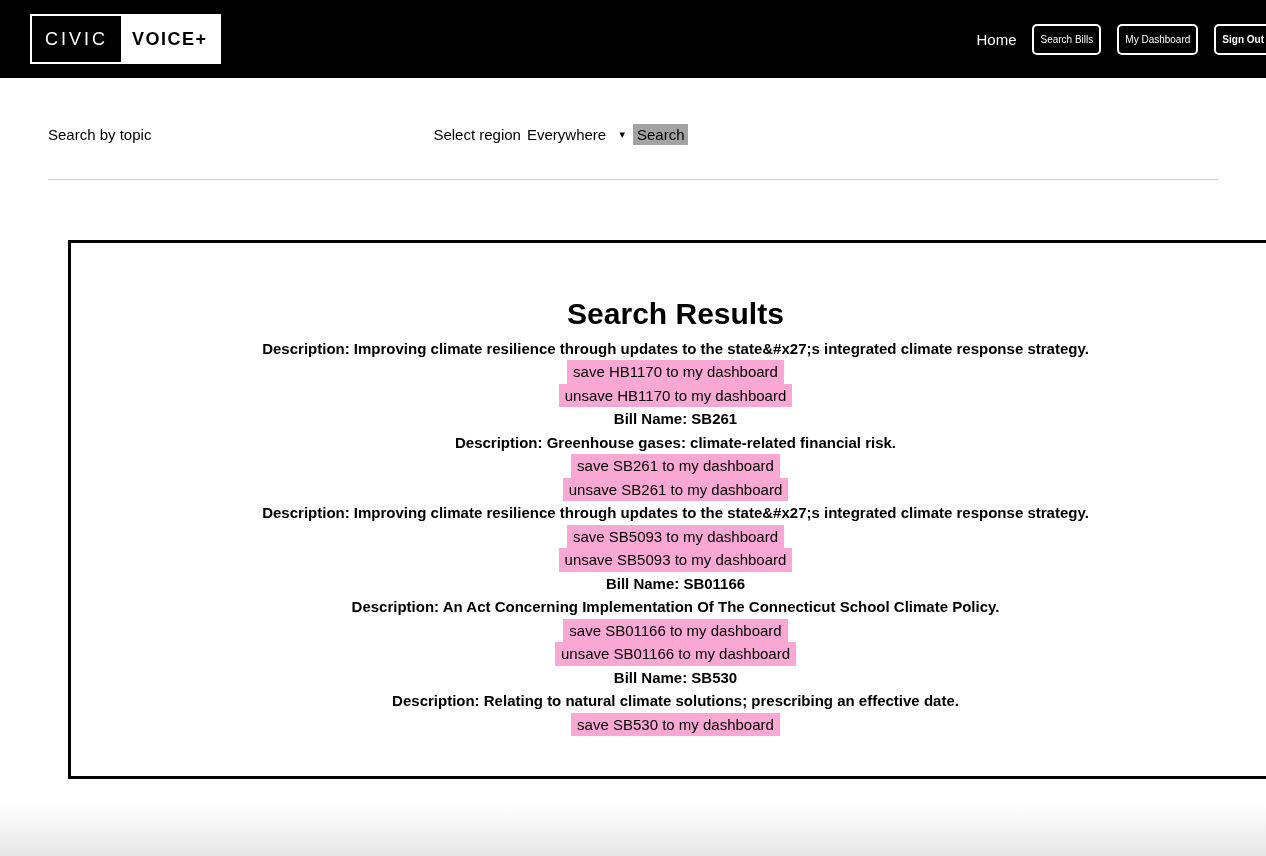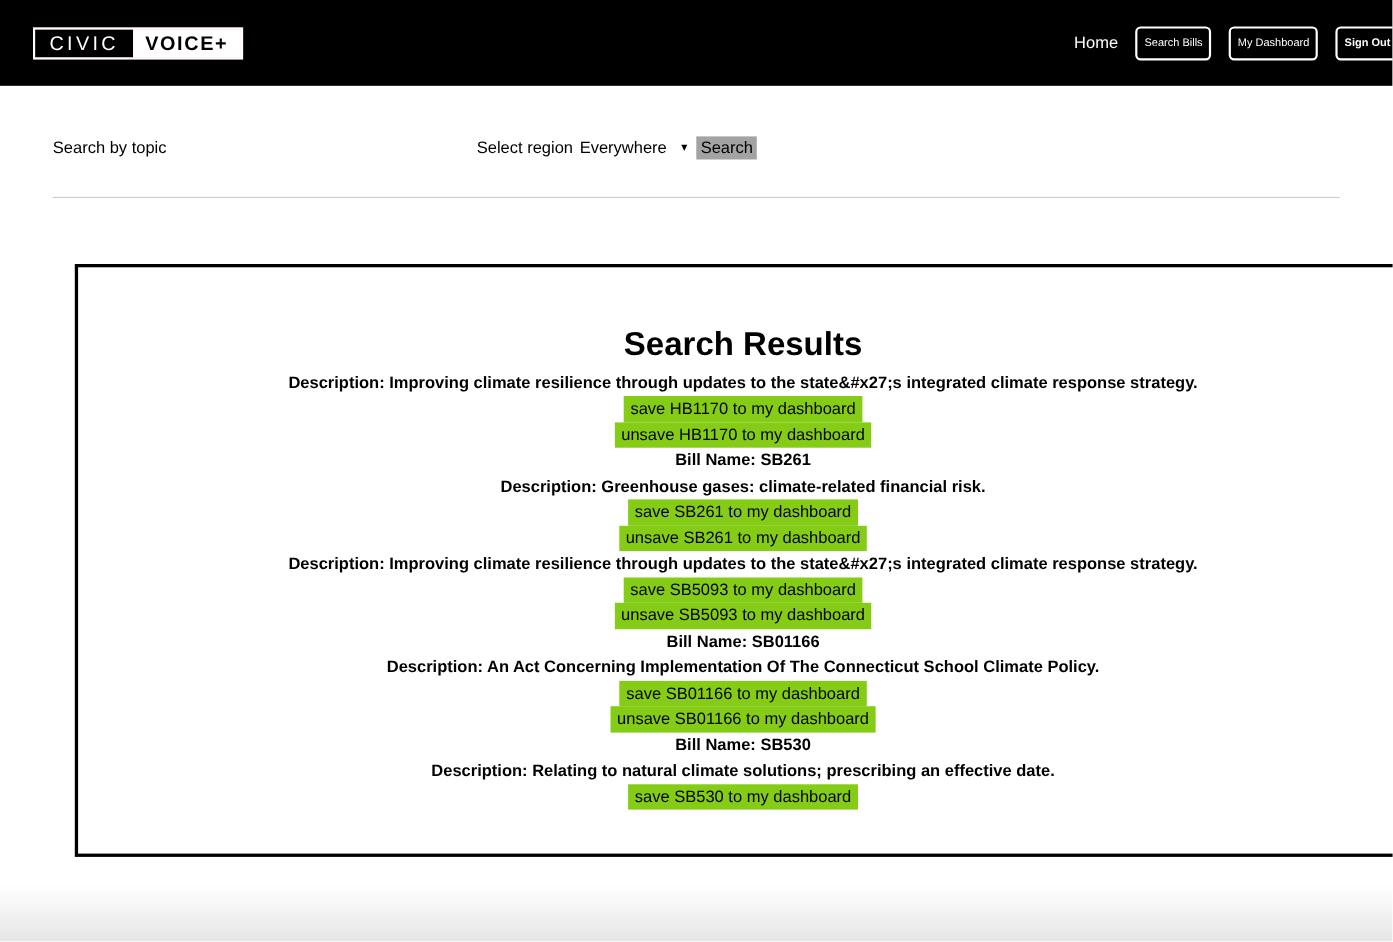--- a/index.html
+++ b/index.html
@@ -22,22 +22,22 @@
     display: flex;
     align-items: center;
     justify-content: space-between;
     padding: 0 30px;
     box-sizing: border-box;
   }
   .logo-box {
     display: inline-flex;
     align-items: stretch;
     border: 2px solid #ffffff;
-    background: #f9a8d4;
-    height: 29px;
+    background: #f97316;
+    height: 50px;
     box-sizing: border-box;
   }
   .logo-civic {
     background: #000000;
     color: #ffffff;
     font-size: 18px;
     letter-spacing: 3px;
     display: flex;
     align-items: center;
     padding: 0 13px;
@@ -166,21 +166,21 @@
     font-weight: bold;
     margin: 0;
     line-height: 1.55;
     color: #000000;
   }
   .bill-btn {
     display: block;
     margin: 0 auto;
     font-family: "Liberation Sans", sans-serif;
     font-size: 15px;
-    background: #84cc16;
+    background: #f9a8d4;
     border: none;
     color: #000000;
     padding: 1px 6px;
     cursor: pointer;
     line-height: 1.45;
   }
 
   
   .bottom-fade {
     position: absolute;

